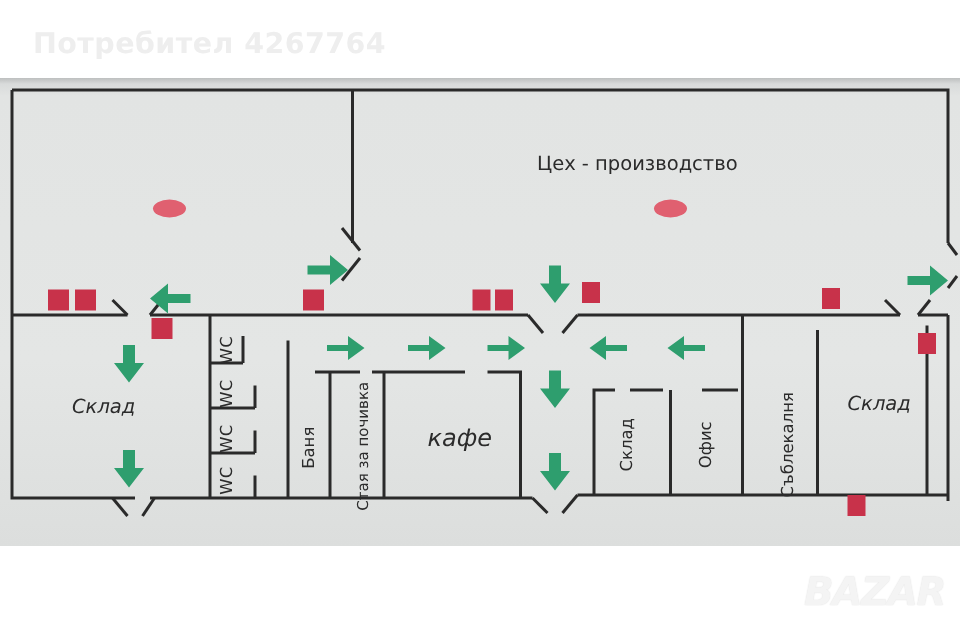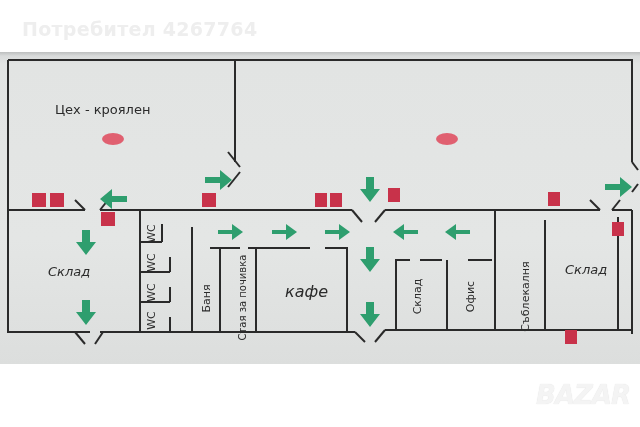--- a/index.html
+++ b/index.html
@@ -101,21 +101,21 @@
       <polygon points="418,178 404,178 404,172 393,180 404,188 404,182 418,182"></polygon>
       <polygon points="470,178 456,178 456,172 445,180 456,188 456,182 470,182"></polygon>
       <polygon points="366,125 374,125 374,137 380,137 370,150 360,137 366,137"></polygon>
       <polygon points="366,195 374,195 374,207 380,207 370,220 360,207 366,207"></polygon>
       <polygon points="366,250 374,250 374,262 380,262 370,275 360,262 366,262"></polygon>
       <polygon points="82,178 90,178 90,190 96,190 86,203 76,190 82,190"></polygon>
       <polygon points="82,248 90,248 90,260 96,260 86,273 76,260 82,260"></polygon>
     </g>
   </svg>
 
-  <div class="lbl" style="left:55px;top:50px;">Цех - кроялен</div>
+  <div class="lbl" style="left:358px;top:50px;">Цех - производство</div>
   <div class="lbl it" style="left:48px;top:212px;">Склад</div>
   <div class="lbl vert" style="left:142px;top:175px;">WC</div>
   <div class="lbl vert" style="left:142px;top:204px;">WC</div>
   <div class="lbl vert" style="left:142px;top:234px;">WC</div>
   <div class="lbl vert" style="left:142px;top:262px;">WC</div>
   <div class="lbl vert" style="left:192px;top:240px;">Баня</div>
   <div class="lbl vert" style="left:200px;top:240px;font-size:10px;">Стая за почивка</div>
   <div class="lbl it" style="left:285px;top:230px;font-size:16px;">кафе</div>
   <div class="lbl vert" style="left:400px;top:238px;">Склад</div>
   <div class="lbl vert" style="left:455px;top:238px;">Офис</div>

